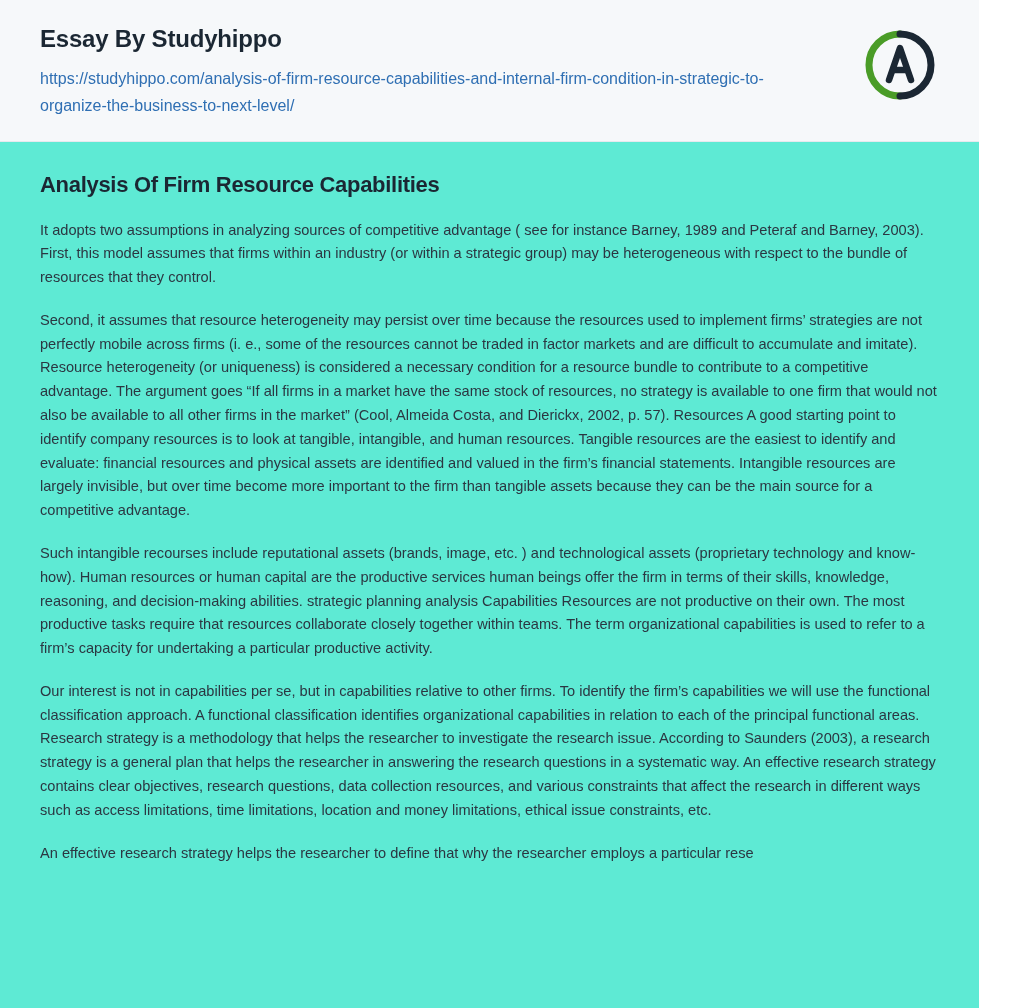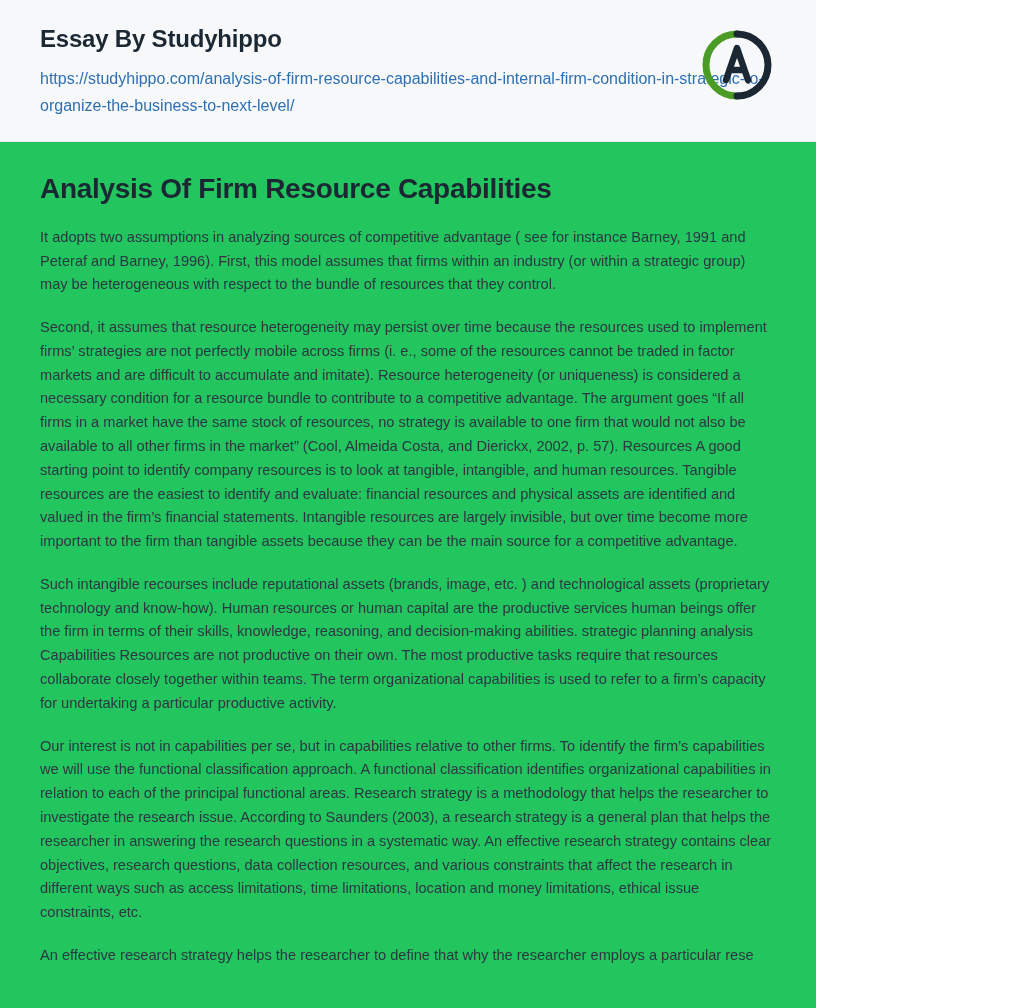--- a/index.html
+++ b/index.html
@@ -2,24 +2,24 @@
 <html><head>
 <meta charset="utf-8">
 <style>
   html, body {
     margin: 0;
     padding: 0;
     background: #ffffff;
     font-family: "Liberation Sans", sans-serif;
   }
   .page {
-    width: 816px;
+    width: 979px;
     min-height: 1008px;
     position: relative;
-    background: #22c55e;
+    background: #5eead4;
     overflow: hidden;
   }
   
   .header {
     background: #f6f8fa;
     border-bottom: 1px solid #e6e9ee;
     padding: 26px 40px 22px 40px;
     position: relative;
     min-height: 104px;
     box-sizing: border-box;
@@ -44,21 +44,21 @@
     right: 42px;
     top: 28px;
     width: 74px;
     height: 74px;
   }
   
   .article {
     padding: 30px 40px 20px 40px;
   }
   .title {
-    font-size: 28px;
+    font-size: 22px;
     font-weight: bold;
     color: #1b2733;
     margin: 0 0 20px 0;
     letter-spacing: -0.3px;
     line-height: 1.2;
   }
   .para {
     font-size: 14.6px;
     line-height: 1.63;
     color: #2b3742;
@@ -82,20 +82,20 @@
         <path d="M37 6 A31 31 0 1 0 37 68" fill="none" stroke="#4a9c27" stroke-width="7" stroke-linecap="round"></path>
         <path d="M37 6 A31 31 0 0 1 37 68" fill="none" stroke="#1b2733" stroke-width="7" stroke-linecap="round"></path>
         <path d="M26 52 L37 20 L48 52" fill="none" stroke="#1b2733" stroke-width="6.5" stroke-linejoin="round" stroke-linecap="round"></path>
         <path d="M30.5 42 L43.5 42" fill="none" stroke="#1b2733" stroke-width="6.5" stroke-linecap="round"></path>
       </svg>
     </div>
   </div>
 
   <div class="article">
     <h1 class="title">Analysis Of Firm Resource Capabilities</h1>
-    <p class="para">It adopts two assumptions in analyzing sources of competitive advantage ( see for instance Barney, 1991 and Peteraf and Barney, 1996). First, this model assumes that firms within an industry (or within a strategic group) may be heterogeneous with respect to the bundle of resources that they control.</p>
+    <p class="para">It adopts two assumptions in analyzing sources of competitive advantage ( see for instance Barney, 1989 and Peteraf and Barney, 2003). First, this model assumes that firms within an industry (or within a strategic group) may be heterogeneous with respect to the bundle of resources that they control.</p>
     <p class="para">Second, it assumes that resource heterogeneity may persist over time because the resources used to implement firms’ strategies are not perfectly mobile across firms (i. e., some of the resources cannot be traded in factor markets and are difficult to accumulate and imitate). Resource heterogeneity (or uniqueness) is considered a necessary condition for a resource bundle to contribute to a competitive advantage. The argument goes “If all firms in a market have the same stock of resources, no strategy is available to one firm that would not also be available to all other firms in the market” (Cool, Almeida Costa, and Dierickx, 2002, p. 57). Resources A good starting point to identify company resources is to look at tangible, intangible, and human resources. Tangible resources are the easiest to identify and evaluate: financial resources and physical assets are identified and valued in the firm’s financial statements. Intangible resources are largely invisible, but over time become more important to the firm than tangible assets because they can be the main source for a competitive advantage.</p>
     <p class="para">Such intangible recourses include reputational assets (brands, image, etc. ) and technological assets (proprietary technology and know-how). Human resources or human capital are the productive services human beings offer the firm in terms of their skills, knowledge, reasoning, and decision-making abilities. strategic planning analysis Capabilities Resources are not productive on their own. The most productive tasks require that resources collaborate closely together within teams. The term organizational capabilities is used to refer to a firm’s capacity for undertaking a particular productive activity.</p>
     <p class="para">Our interest is not in capabilities per se, but in capabilities relative to other firms. To identify the firm’s capabilities we will use the functional classification approach. A functional classification identifies organizational capabilities in relation to each of the principal functional areas. Research strategy is a methodology that helps the researcher to investigate the research issue. According to Saunders (2003), a research strategy is a general plan that helps the researcher in answering the research questions in a systematic way. An effective research strategy contains clear objectives, research questions, data collection resources, and various constraints that affect the research in different ways such as access limitations, time limitations, location and money limitations, ethical issue constraints, etc.</p>
     <p class="para">An effective research strategy helps the researcher to define that why the researcher employs a particular rese</p>
   </div>
 
 </div>
 
 </body></html>

